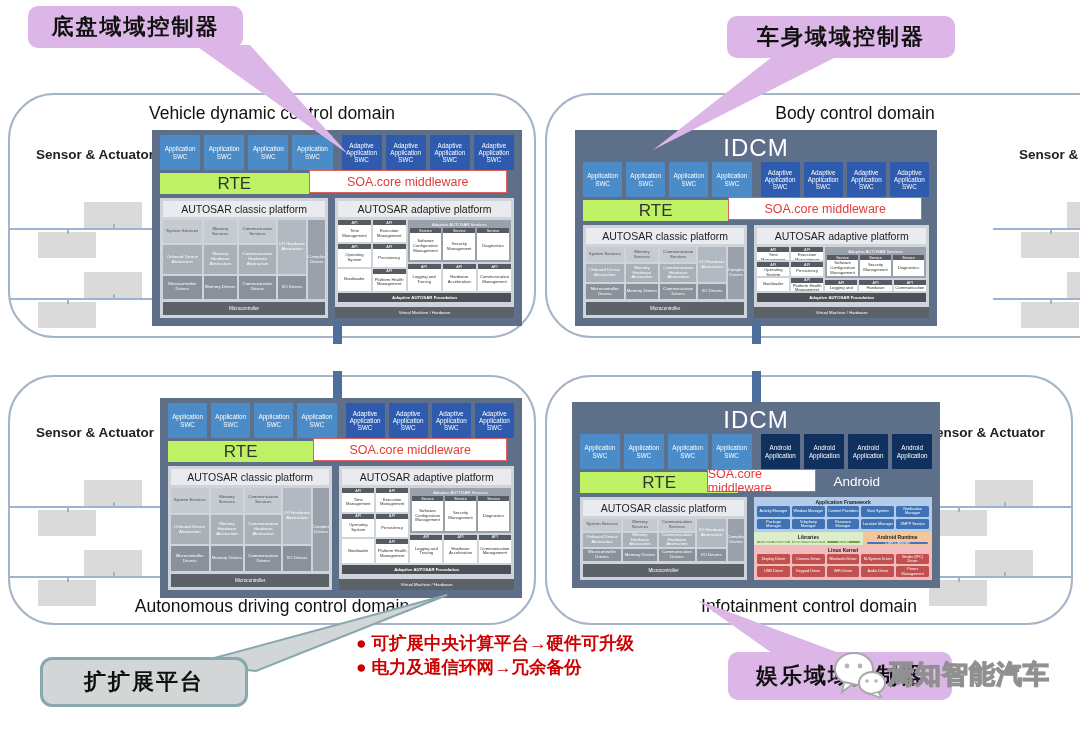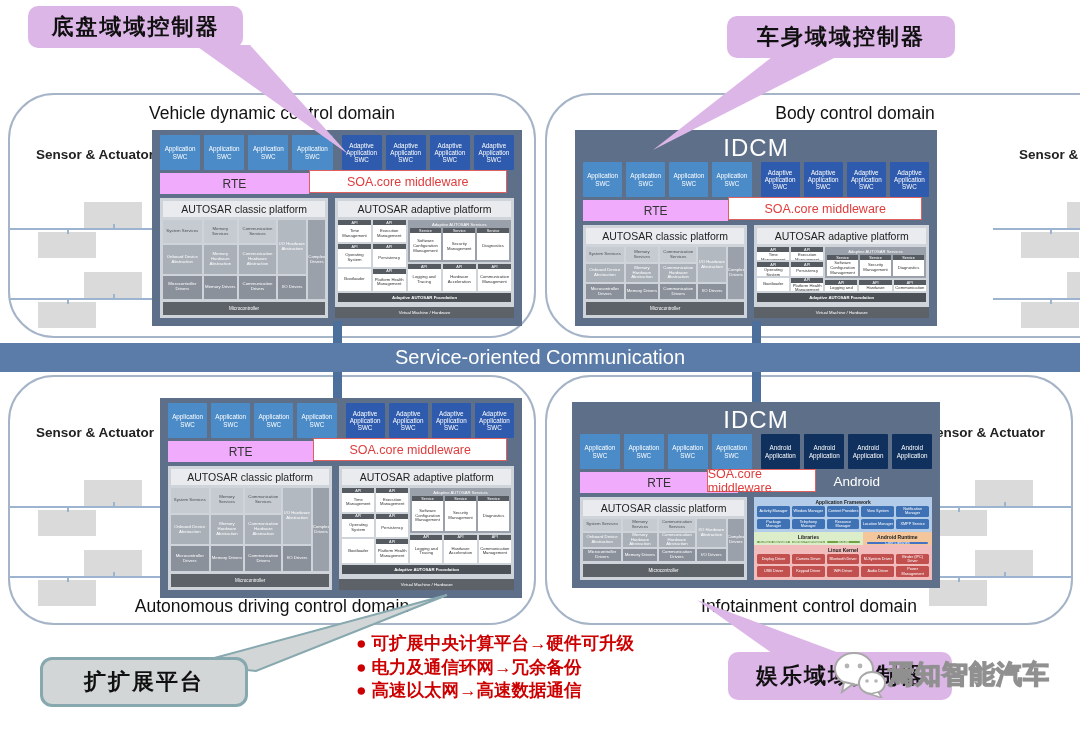--- a/index.html
+++ b/index.html
@@ -15,21 +15,21 @@
   
   .controller { position:absolute; background:#5e6f89; padding:4px 8px 8px; display:flex; flex-direction:column; }
   .ctl-title { text-align:center; color:#fff; font-size:24px; font-weight:500; line-height:27px; letter-spacing:1px; }
   .swc-row { display:flex; gap:9px; height:35px; margin-top:1px; }
   .swc-group { flex:1; display:flex; gap:4px; }
   .swc { flex:1; color:#fff; font-size:6.3px; line-height:1.12; display:flex; align-items:center; justify-content:center; text-align:center; border-radius:1px; padding:1px; }
   .swc.app { background:#4a8bc8; }
   .swc.adp { background:#2e5bad; }
   .swc.and { background:#10315e; }
   .mid-row { position:relative; height:21px; margin-top:3px; flex:none; }
-  .rte { position:absolute; left:0; top:0; bottom:0; background:#f0abfc; color:#333; font-size:12px; display:flex; align-items:center; justify-content:center; }
+  .rte { position:absolute; left:0; top:0; bottom:0; background:#bef264; color:#333; font-size:17px; display:flex; align-items:center; justify-content:center; }
   .soa { position:absolute; top:-3px; height:23px; background:#fff; border:1.5px solid #e06060; color:#e03c3c; font-size:12.5px; display:flex; align-items:center; justify-content:center; z-index:2; }
   .android-lbl { position:absolute; color:#fff; font-size:13.5px; top:2px; }
   .plat-row { display:flex; gap:7px; flex:1; margin-top:4px; min-height:0; }
 
   
   .panel { background:#cfd4da; display:flex; flex-direction:column; min-width:0; overflow:hidden; }
   .panel-h { background:#e9ebee; color:#222; font-size:10.5px; font-weight:500; text-align:center; padding:2px 0; margin:3px 3px 0; flex:none; }
   .cp-grid { flex:1; display:grid; grid-template-columns:1.15fr 1fr 1.1fr .85fr .5fr; grid-template-rows:1fr 1.2fr 1fr; gap:2px; padding:3px; min-height:0; }
   .blk { display:flex; align-items:center; justify-content:center; text-align:center; font-size:4.3px; line-height:1.15; padding:1px; overflow:hidden; }
   .cp-svc { background:#c6cbd2; color:#4a4f55; }
@@ -593,42 +593,40 @@
                 <div class="blk as-red">WiFi Driver</div>
                 <div class="blk as-red">Audio Driver</div>
                 <div class="blk as-red">Power Management</div>
               </div>
             </div>
           </div>
         </div>
       </div>
   </div>
 
-  <div class="soc-bar">Service-oriented Communication</div>
   <div class="conn" style="left:333px;top:321px;height:23px;"></div>
   <div class="conn" style="left:752px;top:321px;height:23px;"></div>
   <div class="conn" style="left:333px;top:371px;height:27px;"></div>
   <div class="conn" style="left:752px;top:371px;height:31px;"></div>
 
   <svg class="overlay" width="1080" height="741" viewBox="0 0 1080 741">
     <polygon points="195,45 348,154 250,45" fill="#ddb6e8"></polygon>
     <polygon points="772,57 653,150 838,56" fill="#ddb6e8"></polygon>
     <polygon points="192,664 447,595 256,671" fill="#d2d6d6" stroke="#86a8ae" stroke-width="2"></polygon>
     <polygon points="776,656 697,600 842,654" fill="#ddb6e8"></polygon>
   </svg>
 
   <div class="callout pink" style="left:28px;top:6px;width:215px;height:42px;">底盘域域控制器</div>
   <div class="callout pink" style="left:727px;top:16px;width:228px;height:42px;">车身域域控制器</div>
   <div class="callout gray" style="left:40px;top:657px;width:208px;height:50px;">扩扩展平台</div>
   <div class="callout pink" style="left:728px;top:652px;width:224px;height:48px;">娱乐域域控制器</div>
 
   <div class="notes">
       <div class="note">● 可扩展中央计算平台→硬件可升级</div>
       <div class="note">● 电力及通信环网→冗余备份</div>
-      <div class="note">● 高速以太网→高速数据通信</div>
     </div>
 
   <div class="logo">
     <svg width="56" height="48" viewBox="0 0 56 48">
       <ellipse cx="22" cy="19" rx="19" ry="16" fill="#fff" stroke="#a8a8a8" stroke-width="2"></ellipse>
       <polygon points="12,32 10,42 21,34" fill="#fff" stroke="#a8a8a8" stroke-width="2"></polygon>
       <circle cx="15" cy="16" r="2.4" fill="#b5b5b5"></circle>
       <circle cx="28" cy="16" r="2.4" fill="#b5b5b5"></circle>
       <ellipse cx="40" cy="33" rx="13" ry="11" fill="#fff" stroke="#a8a8a8" stroke-width="2"></ellipse>
       <polygon points="46,42 50,48 38,44" fill="#fff" stroke="#a8a8a8" stroke-width="1.5"></polygon>

